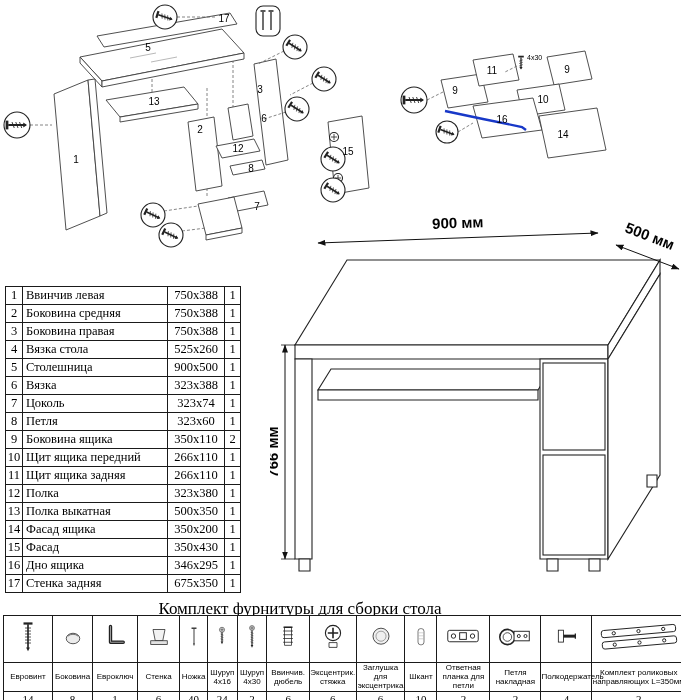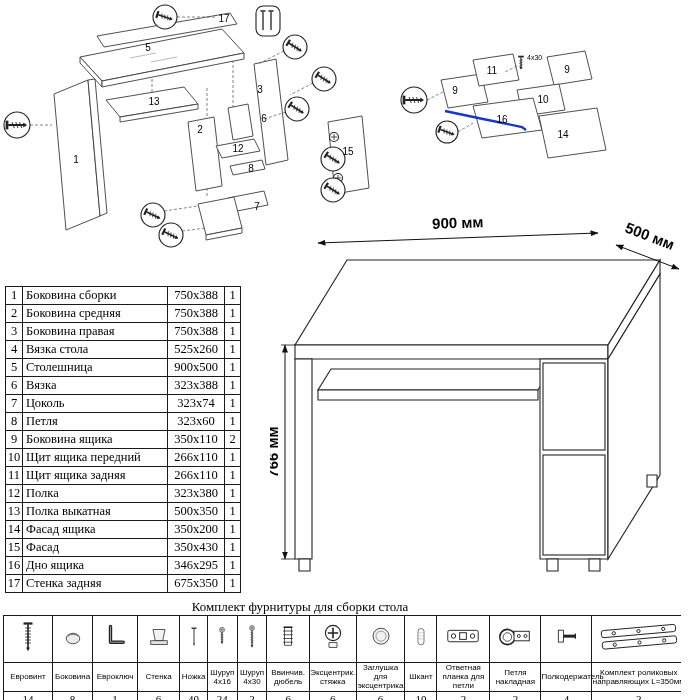--- a/index.html
+++ b/index.html
@@ -2,21 +2,21 @@
 <html><head>
 <meta charset="utf-8">
 <style>
   html,body{margin:0;padding:0;}
   body{width:689px;height:700px;background:#fff;font-family:"Liberation Sans",sans-serif;}
   .sheet{position:relative;width:681px;height:700px;background:#fff;overflow:hidden;color:#000;}
   .abs{position:absolute;}
   .parts-table{border-collapse:collapse;font-family:"Liberation Serif",serif;font-size:12.5px;color:#000;}
   .parts-table td{border:1px solid #1a1a1a;padding:0 3px;height:17px;line-height:1;white-space:nowrap;}
   .parts-table td.c{text-align:center;padding:0 1px;}
-  .hw-title{font-family:"Liberation Serif",serif;font-size:13px;color:#000;text-align:center;}
+  .hw-title{font-family:"Liberation Serif",serif;font-size:17px;color:#000;text-align:center;}
   .hw-table{border-collapse:collapse;table-layout:fixed;width:683px;background:#fff;}
   .hw-table td{border:1px solid #1a1a1a;text-align:center;vertical-align:middle;padding:0;}
   .hw-icon{height:44px;}
   .hw-name{font-size:8px;line-height:1.15;height:21px;vertical-align:middle;padding:0 1px;font-family:"Liberation Sans",sans-serif;}
   .hw-qty{font-family:"Liberation Serif",serif;font-size:11px;height:14px;}
   .plabel{font-size:10px;fill:#000;font-family:"Liberation Sans",sans-serif;}
   .slabel{font-size:7px;fill:#000;font-family:"Liberation Sans",sans-serif;}
   .dim{font-weight:bold;font-size:15px;fill:#000;font-family:"Liberation Sans",sans-serif;}
   .pnl{fill:#fff;stroke:#3c3c3c;stroke-width:0.9;}
   .dash{stroke:#666;stroke-width:0.8;stroke-dasharray:3 2;fill:none;}
@@ -159,21 +159,21 @@
   <table class="parts-table abs" style="left:5px;top:286px">
     <colgroup>
         <col style="width:17px">
         <col style="width:145px">
         <col style="width:57px">
         <col style="width:16px">
       </colgroup>
     <tbody>
       <tr>
           <td class="c">1</td>
-          <td>Боковина сборки</td>
+          <td>Ввинчив левая</td>
           <td class="c">750x388</td>
           <td class="c">1</td>
         </tr>
       <tr>
           <td class="c">2</td>
           <td>Боковина средняя</td>
           <td class="c">750x388</td>
           <td class="c">1</td>
         </tr>
       <tr>

